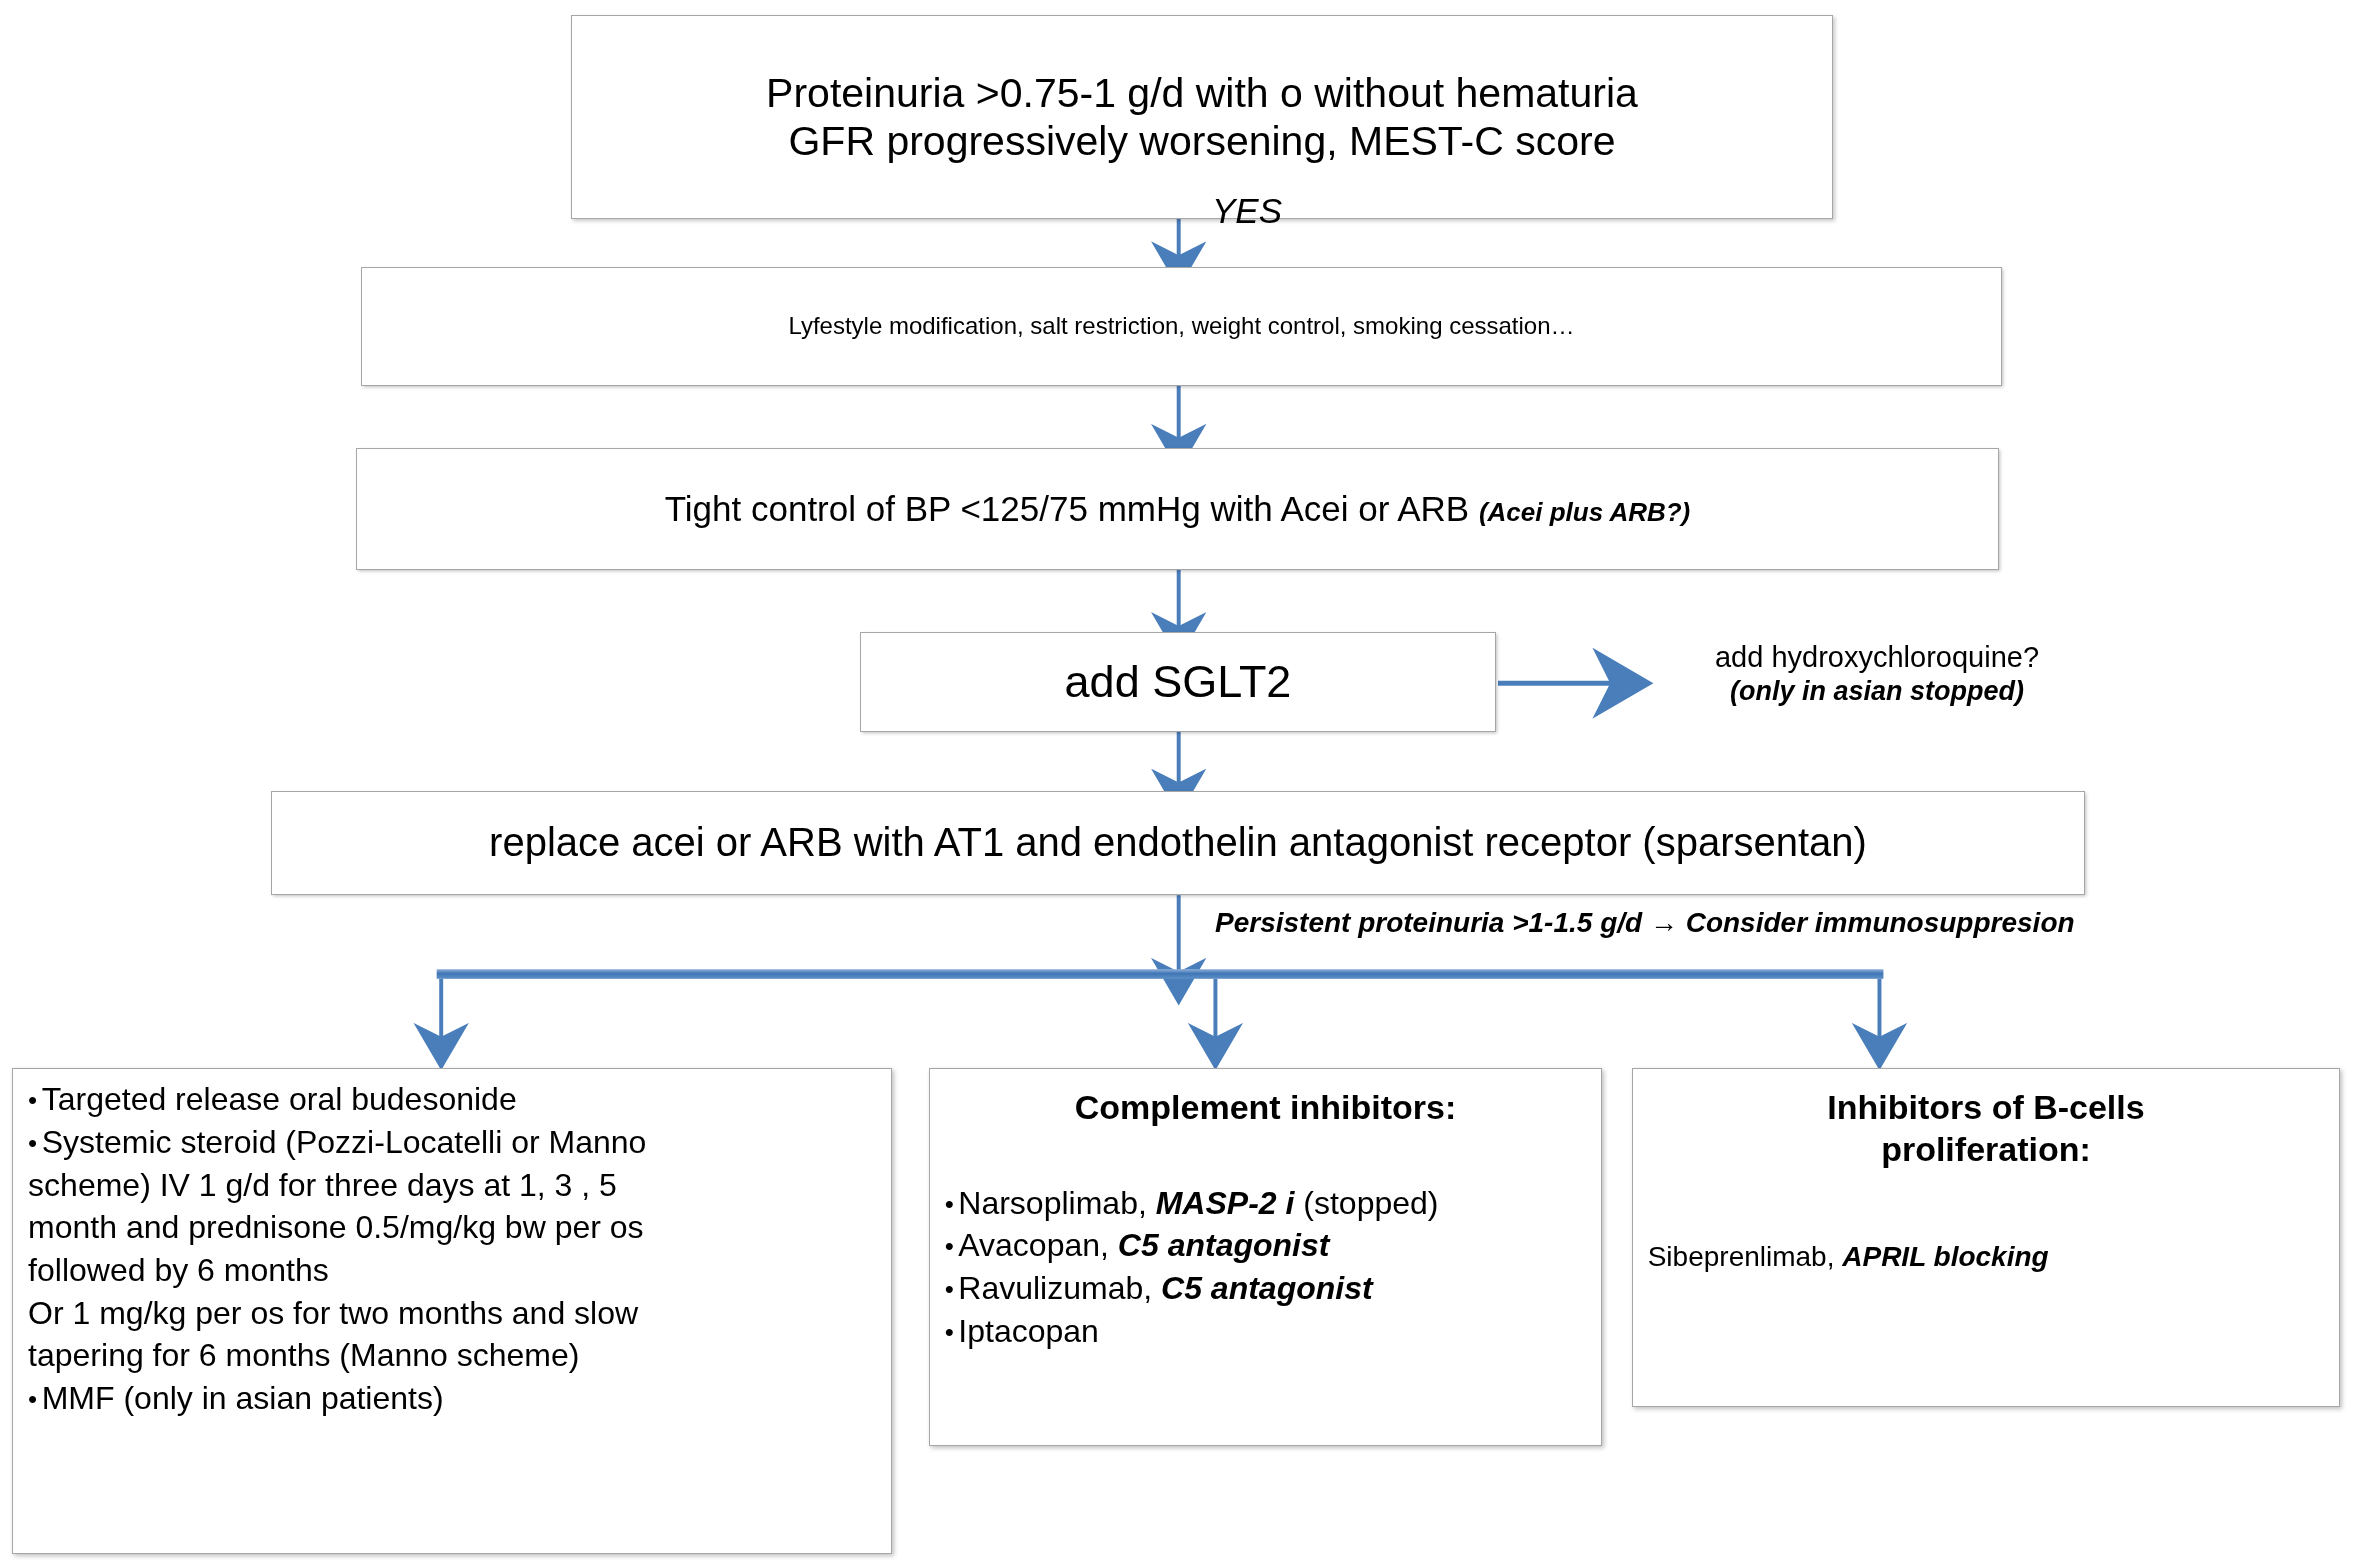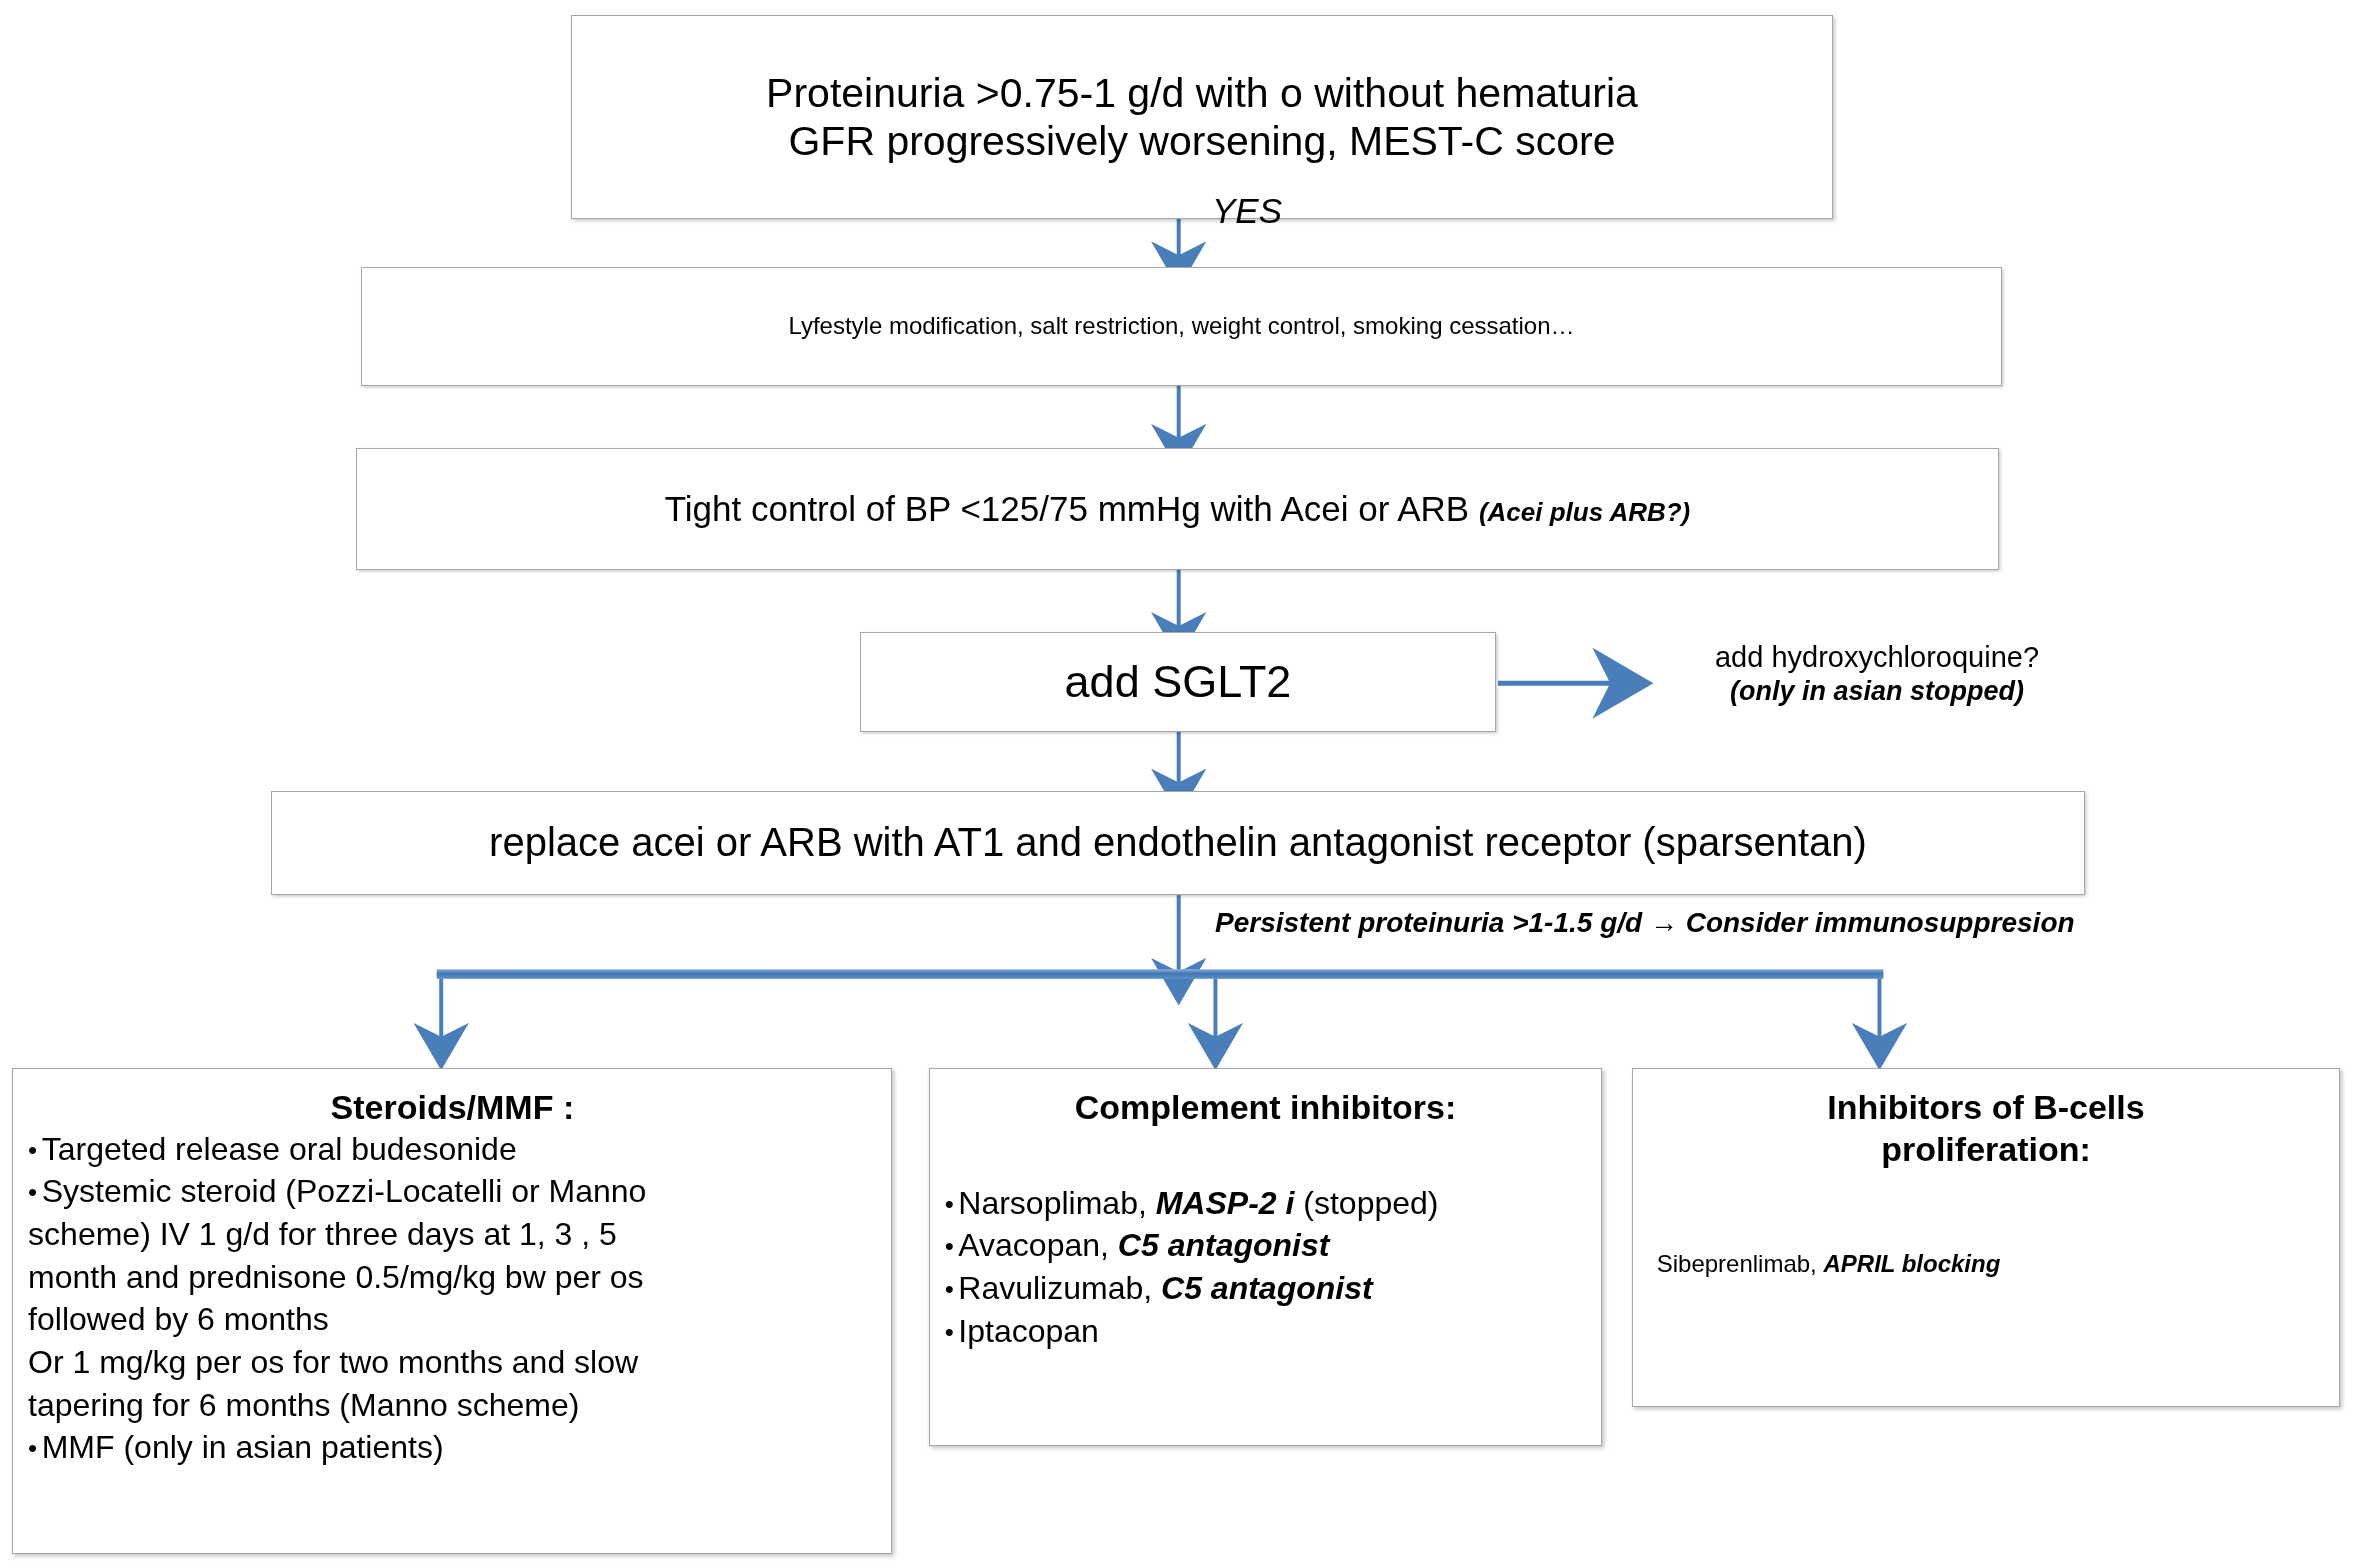--- a/index.html
+++ b/index.html
@@ -86,23 +86,23 @@
     font-size:32px;
     line-height:1.30;
     margin:0 0 1.1px 0;
     text-indent:-18px;
     padding-left:18px;
   }
   .card li.nobullet{text-indent:0;padding-left:0;}
   .card li .bullet{font-size:26px;padding-right:4.5px;vertical-align:1.1px;}
   .card .it{font-style:italic;font-weight:600;}
   .card p.plain{
-    font-size:24px;
+    font-size:28px;
     line-height:1.3;
-    margin:9px;
+    margin:0;
   }
   .spacer-sm{height:14.7px;}
   .spacer-lg{height:54px;}
 
   
   #arrows{
     position:absolute;
     left:0;top:0;
     width:2354px;height:1566px;
     pointer-events:none;
@@ -174,21 +174,20 @@
     <div class="sub">(only in asian stopped)</div>
   </div>
 
   <div class="box thinbox" style="left:271px;top:791px;width:1814px;height:104px;">
     <div class="line t-spars">replace acei or ARB with AT1 and endothelin antagonist receptor (sparsentan)</div>
   </div>
 
   <div class="edge-label persist" style="left:1215px;top:907px;">Persistent proteinuria &gt;1-1.5 g/d  → Consider immunosuppresion</div>
 
   <div class="card" style="left:12.4px;top:1068px;width:880px;height:486px;">
-    <h3>Steroids/MMF :</h3>
     <ul>
       <li><span class="bullet">•</span><span>Targeted release oral  budesonide</span></li>
       <li><span class="bullet">•</span><span>Systemic steroid (Pozzi-Locatelli or Manno</span></li>
       <li class="nobullet"><span>scheme) IV 1 g/d for three days at 1, 3 , 5</span></li>
       <li class="nobullet"><span>month and prednisone 0.5/mg/kg bw per os</span></li>
       <li class="nobullet"><span>followed by 6 months</span></li>
       <li class="nobullet"><span>Or 1 mg/kg per os for two months and slow</span></li>
       <li class="nobullet"><span>tapering for 6 months (Manno scheme)</span></li>
       <li><span class="bullet">•</span><span>MMF (only in asian patients)</span></li>
     </ul>

